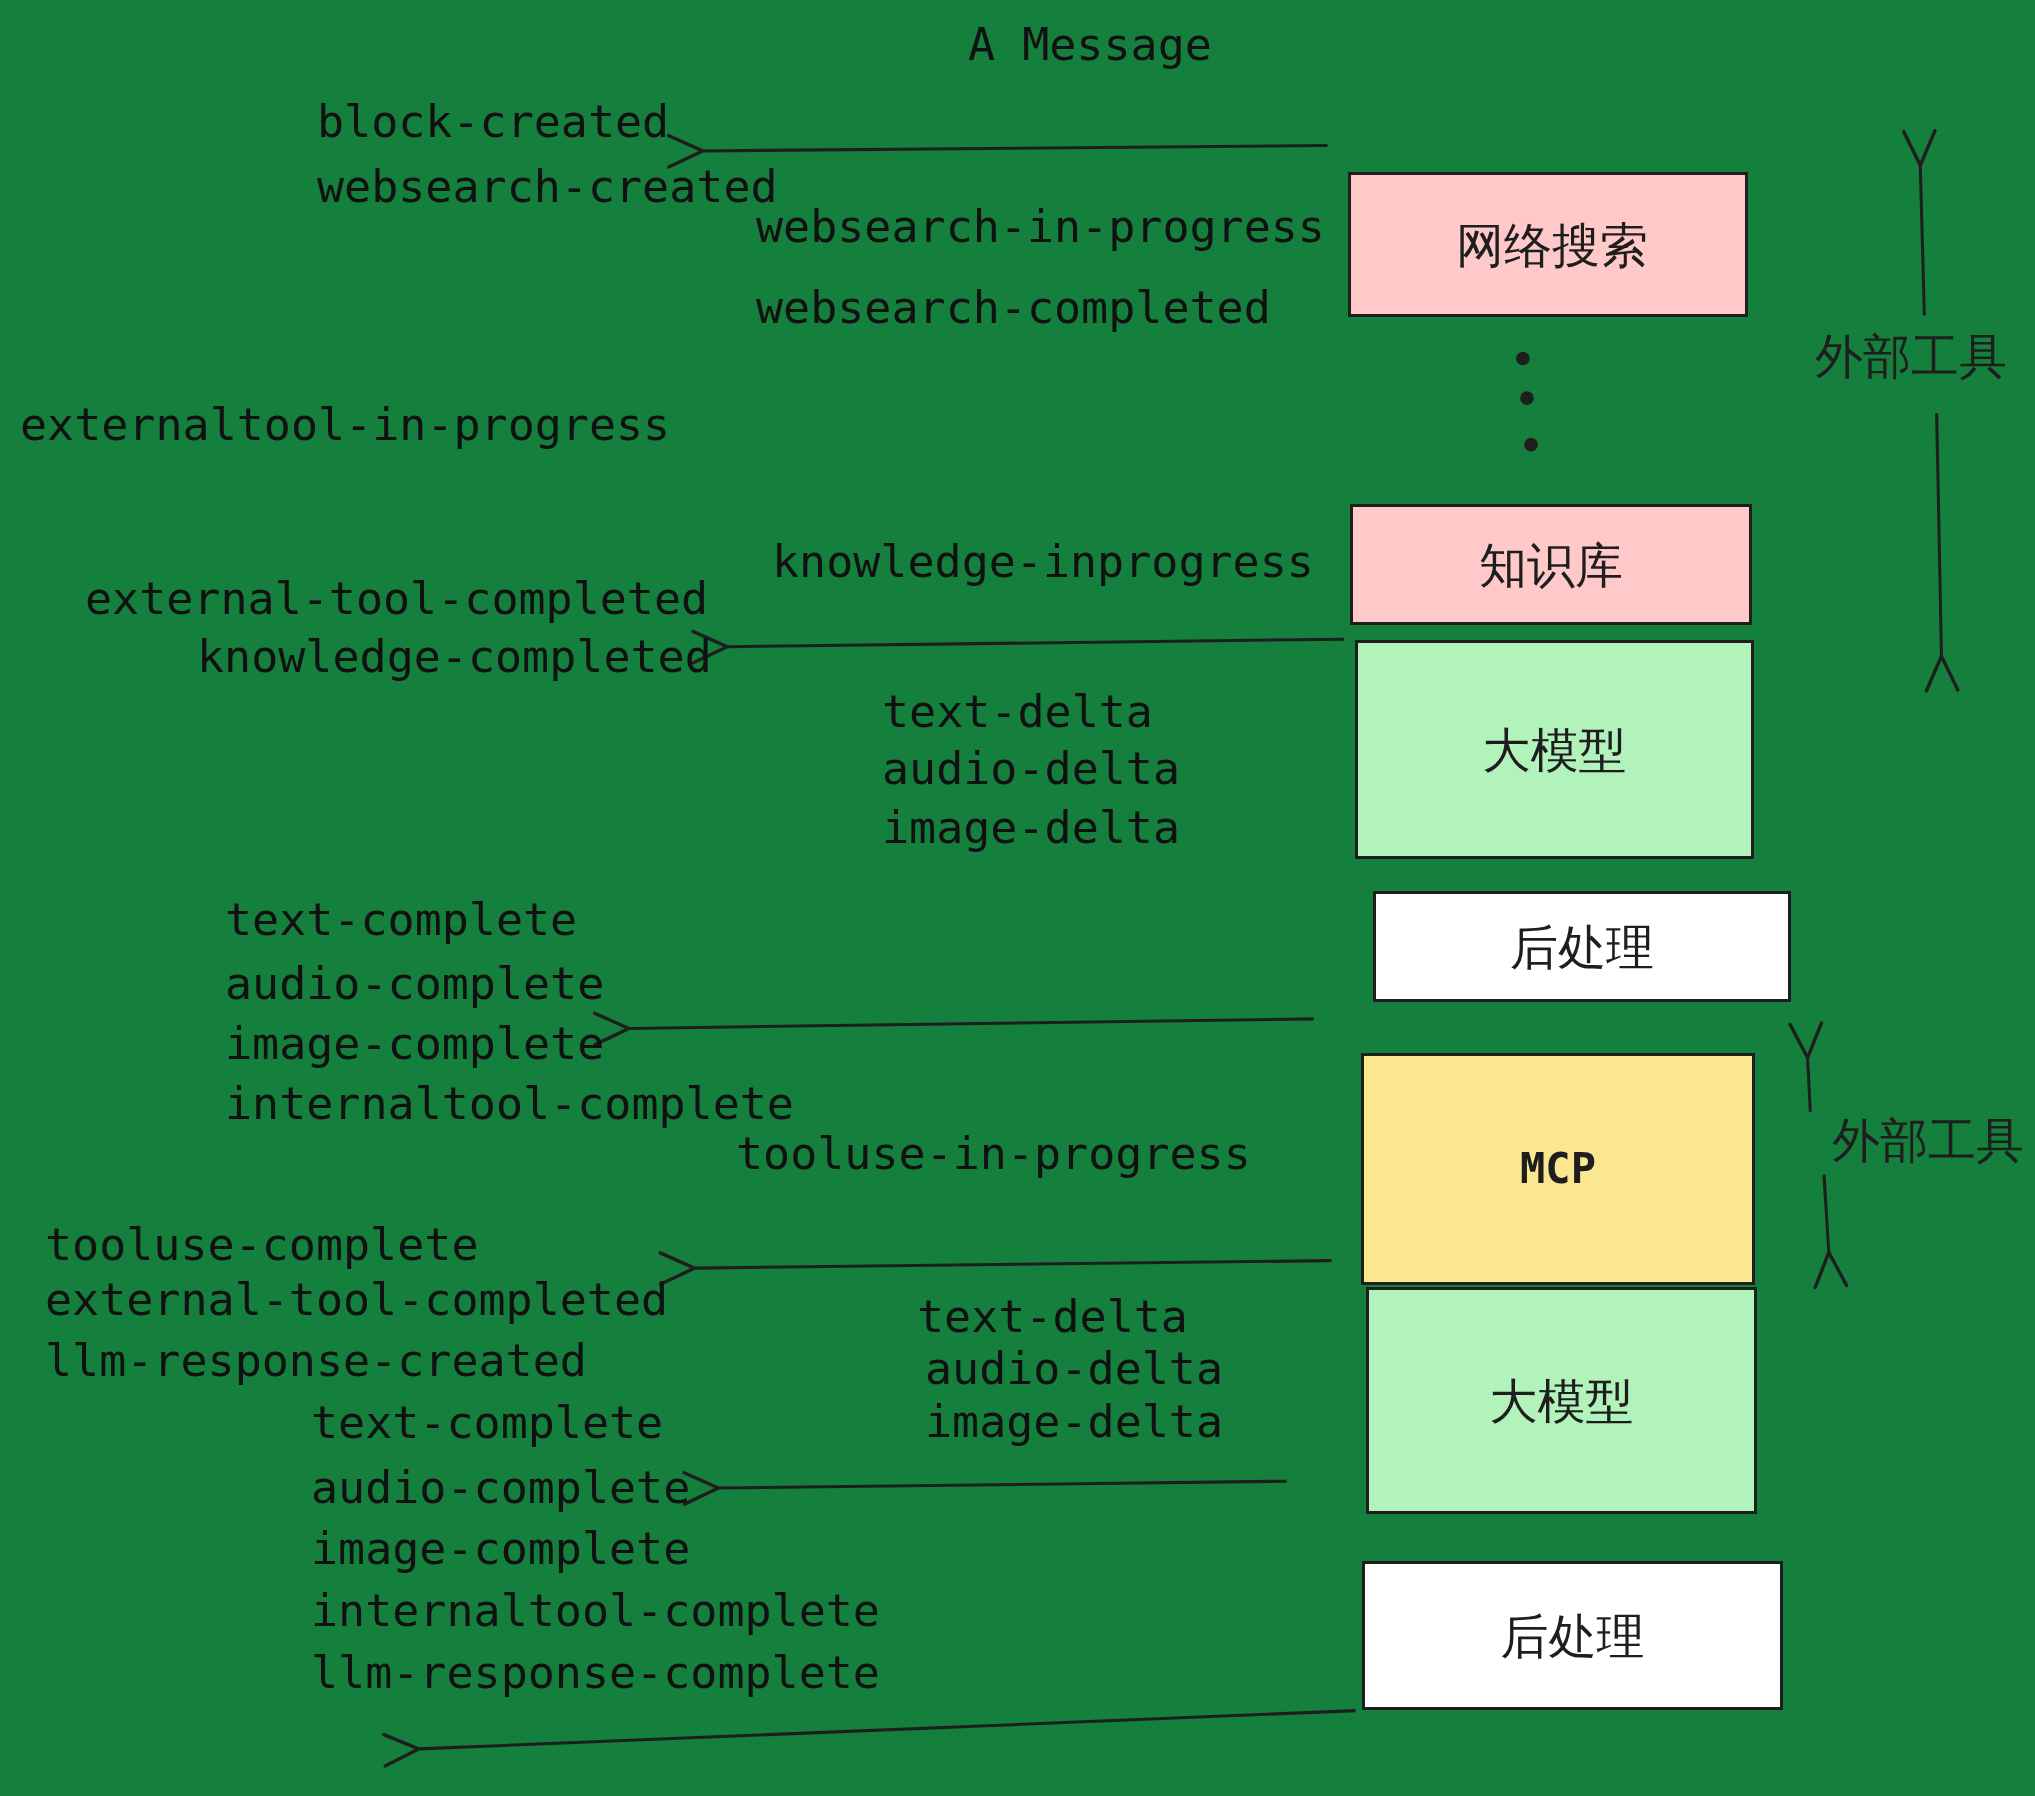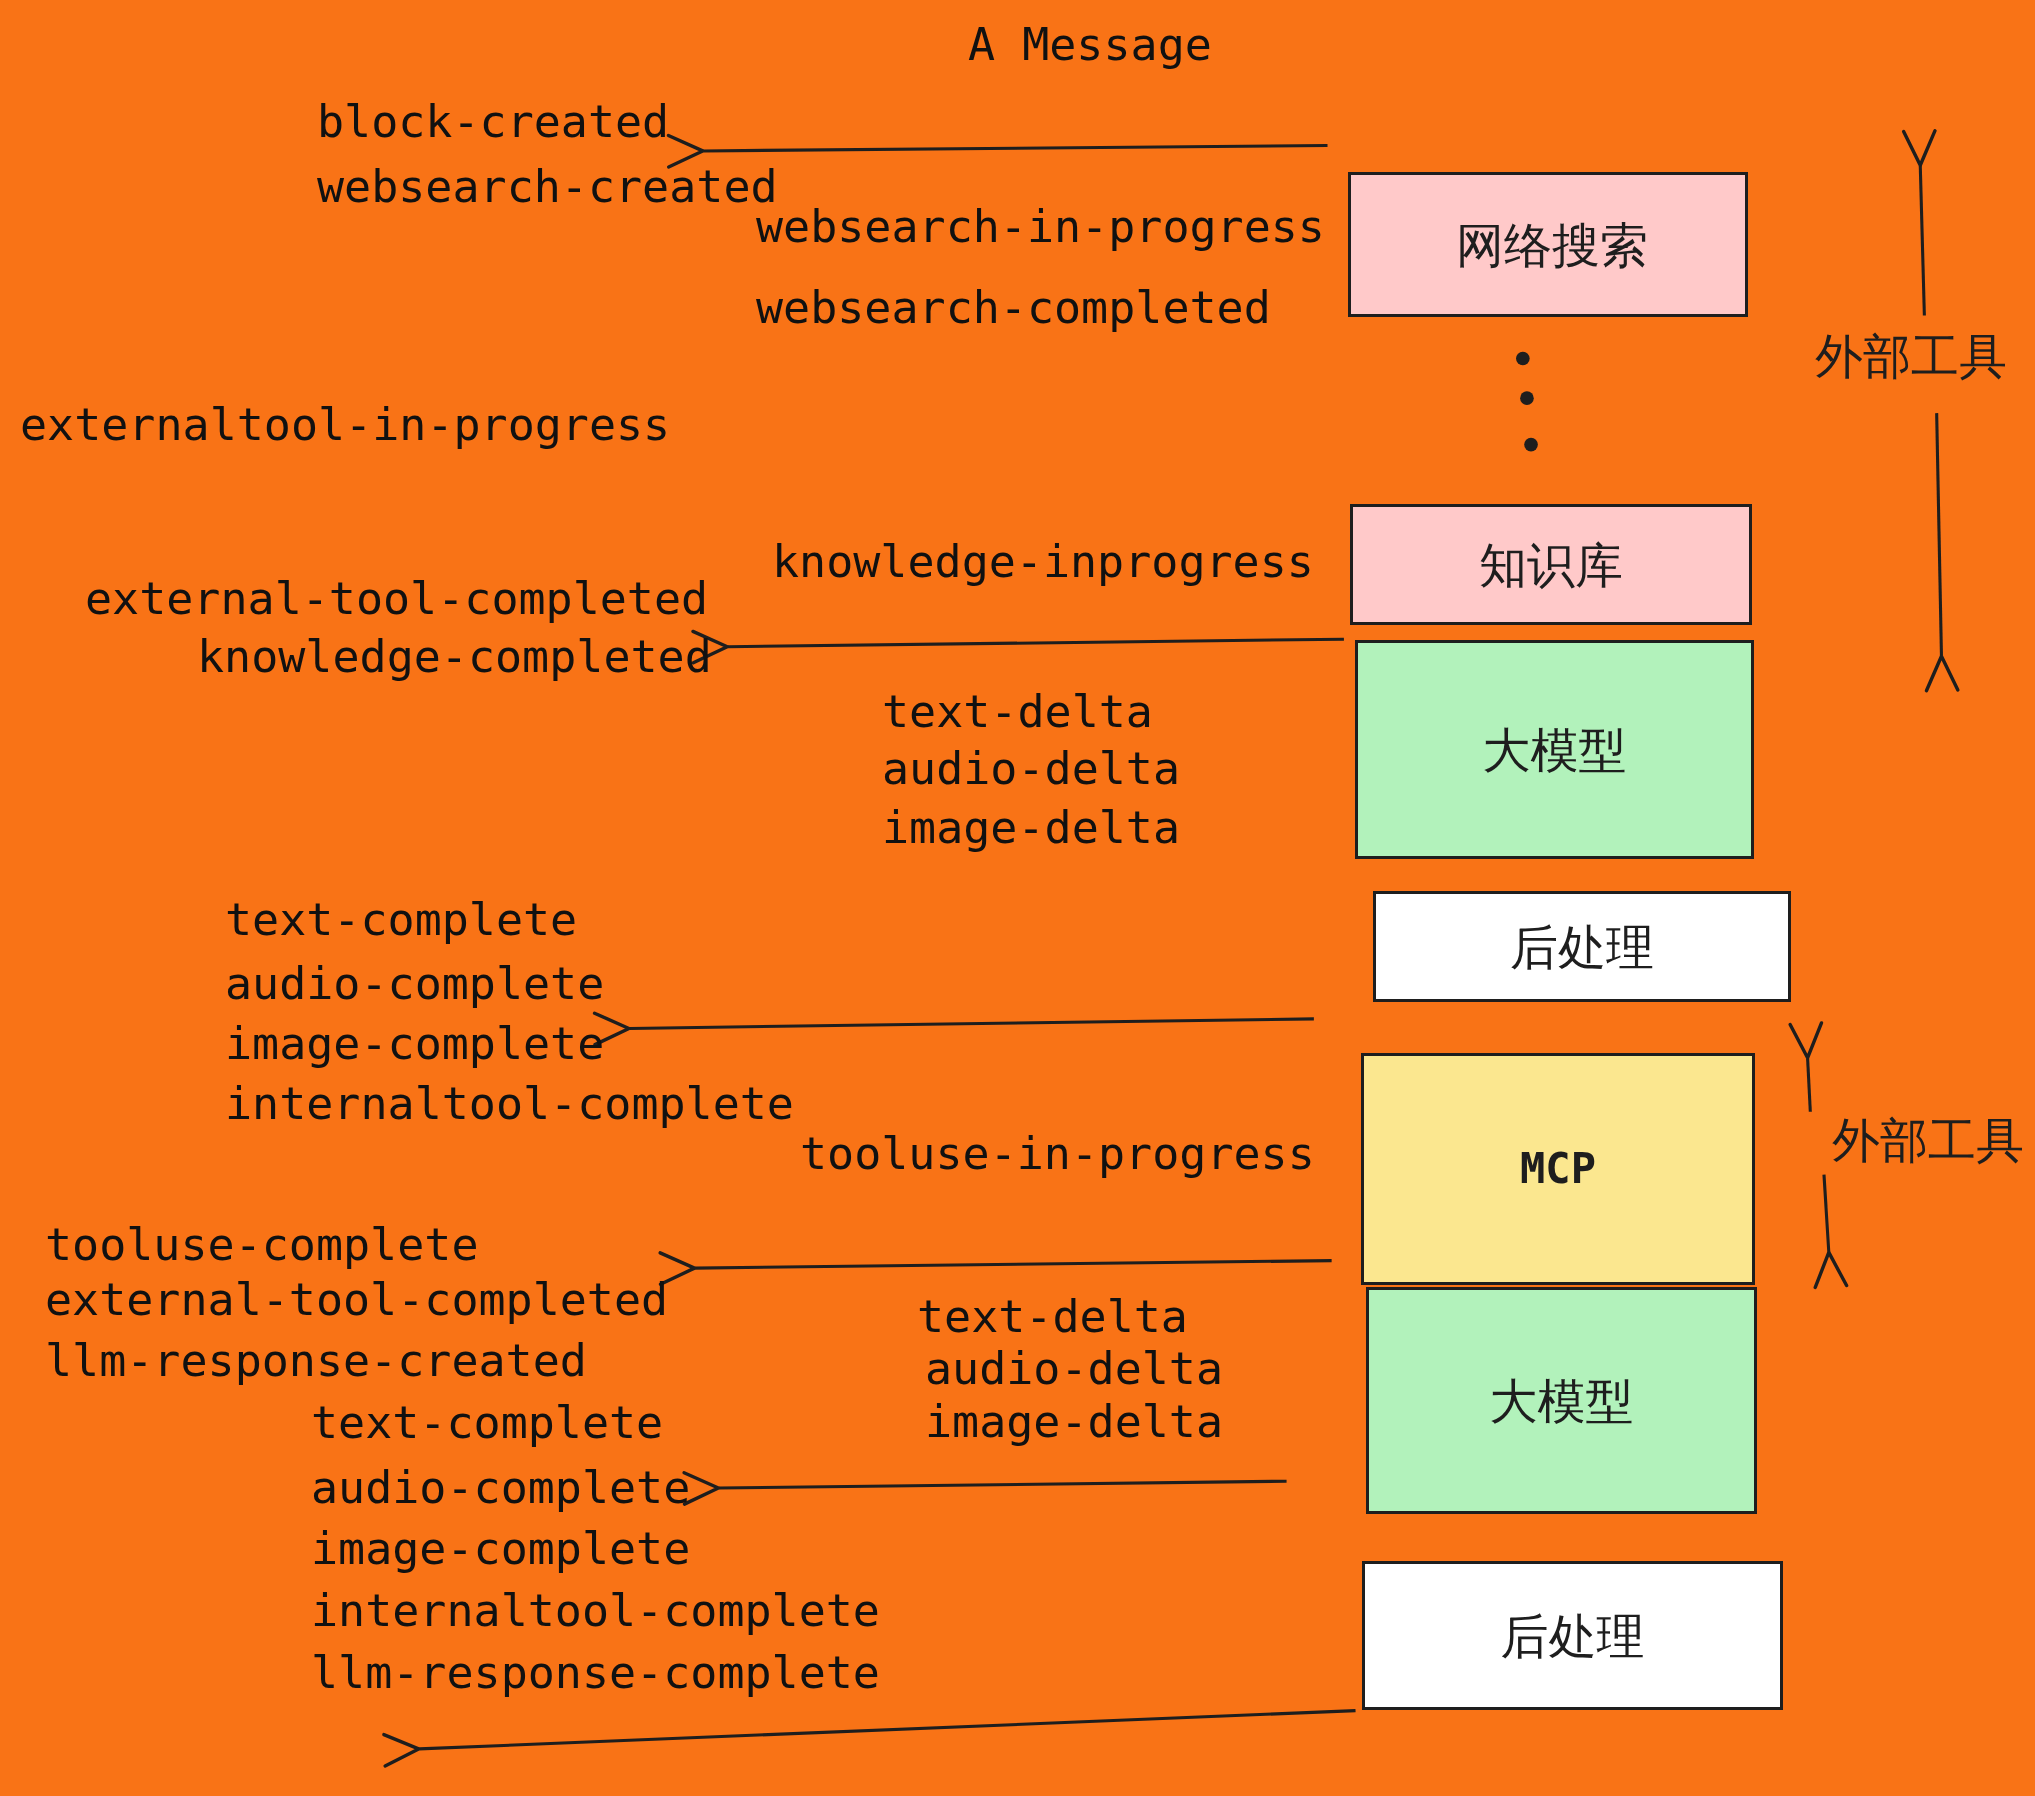--- a/index.html
+++ b/index.html
@@ -1,19 +1,19 @@
 <!DOCTYPE html>
 <html style="font-size:11px"><head>
 <meta charset="utf-8">
 <style>
   html,body{margin:0;padding:0;background:#ffffff;}
   #canvas{
     position:relative;
     width:2035px;height:1796px;
-    background:#f97316;
+    background:#15803d;
     overflow:hidden;
     font-family:"DejaVu Sans Mono", monospace;
     color:#111111;
     text-align:right;
   }
   #arrow-layer{position:absolute;left:0;top:0;width:2035px;height:1796px;z-index:1;}
   .box{
     position:absolute;z-index:2;
     border:3.4px solid #1e1e1e;
     box-sizing:border-box;
@@ -120,21 +120,21 @@
   <div class="ev" style="left:197px;top:633px;">knowledge-completed</div>
 
   <div class="ev" style="left:882px;top:688px;">text-delta</div>
   <div class="ev" style="left:882px;top:745px;">audio-delta</div>
   <div class="ev" style="left:882px;top:804px;">image-delta</div>
 
   <div class="ev" style="left:225px;top:896px;">text-complete</div>
   <div class="ev" style="left:225px;top:960px;">audio-complete</div>
   <div class="ev" style="left:225px;top:1020px;">image-complete</div>
   <div class="ev" style="left:225px;top:1080px;">internaltool-complete</div>
-  <div class="ev" style="left:800px;top:1130px;">tooluse-in-progress</div>
+  <div class="ev" style="left:736px;top:1130px;">tooluse-in-progress</div>
 
   <div class="ev" style="left:45px;top:1221px;">tooluse-complete</div>
   <div class="ev" style="left:45px;top:1276px;">external-tool-completed</div>
   <div class="ev" style="left:45px;top:1337px;">llm-response-created</div>
 
   <div class="ev" style="left:917px;top:1293px;">text-delta</div>
   <div class="ev" style="left:925px;top:1345px;">audio-delta</div>
   <div class="ev" style="left:925px;top:1398px;">image-delta</div>
 
   <div class="ev" style="left:311px;top:1399px;">text-complete</div>

